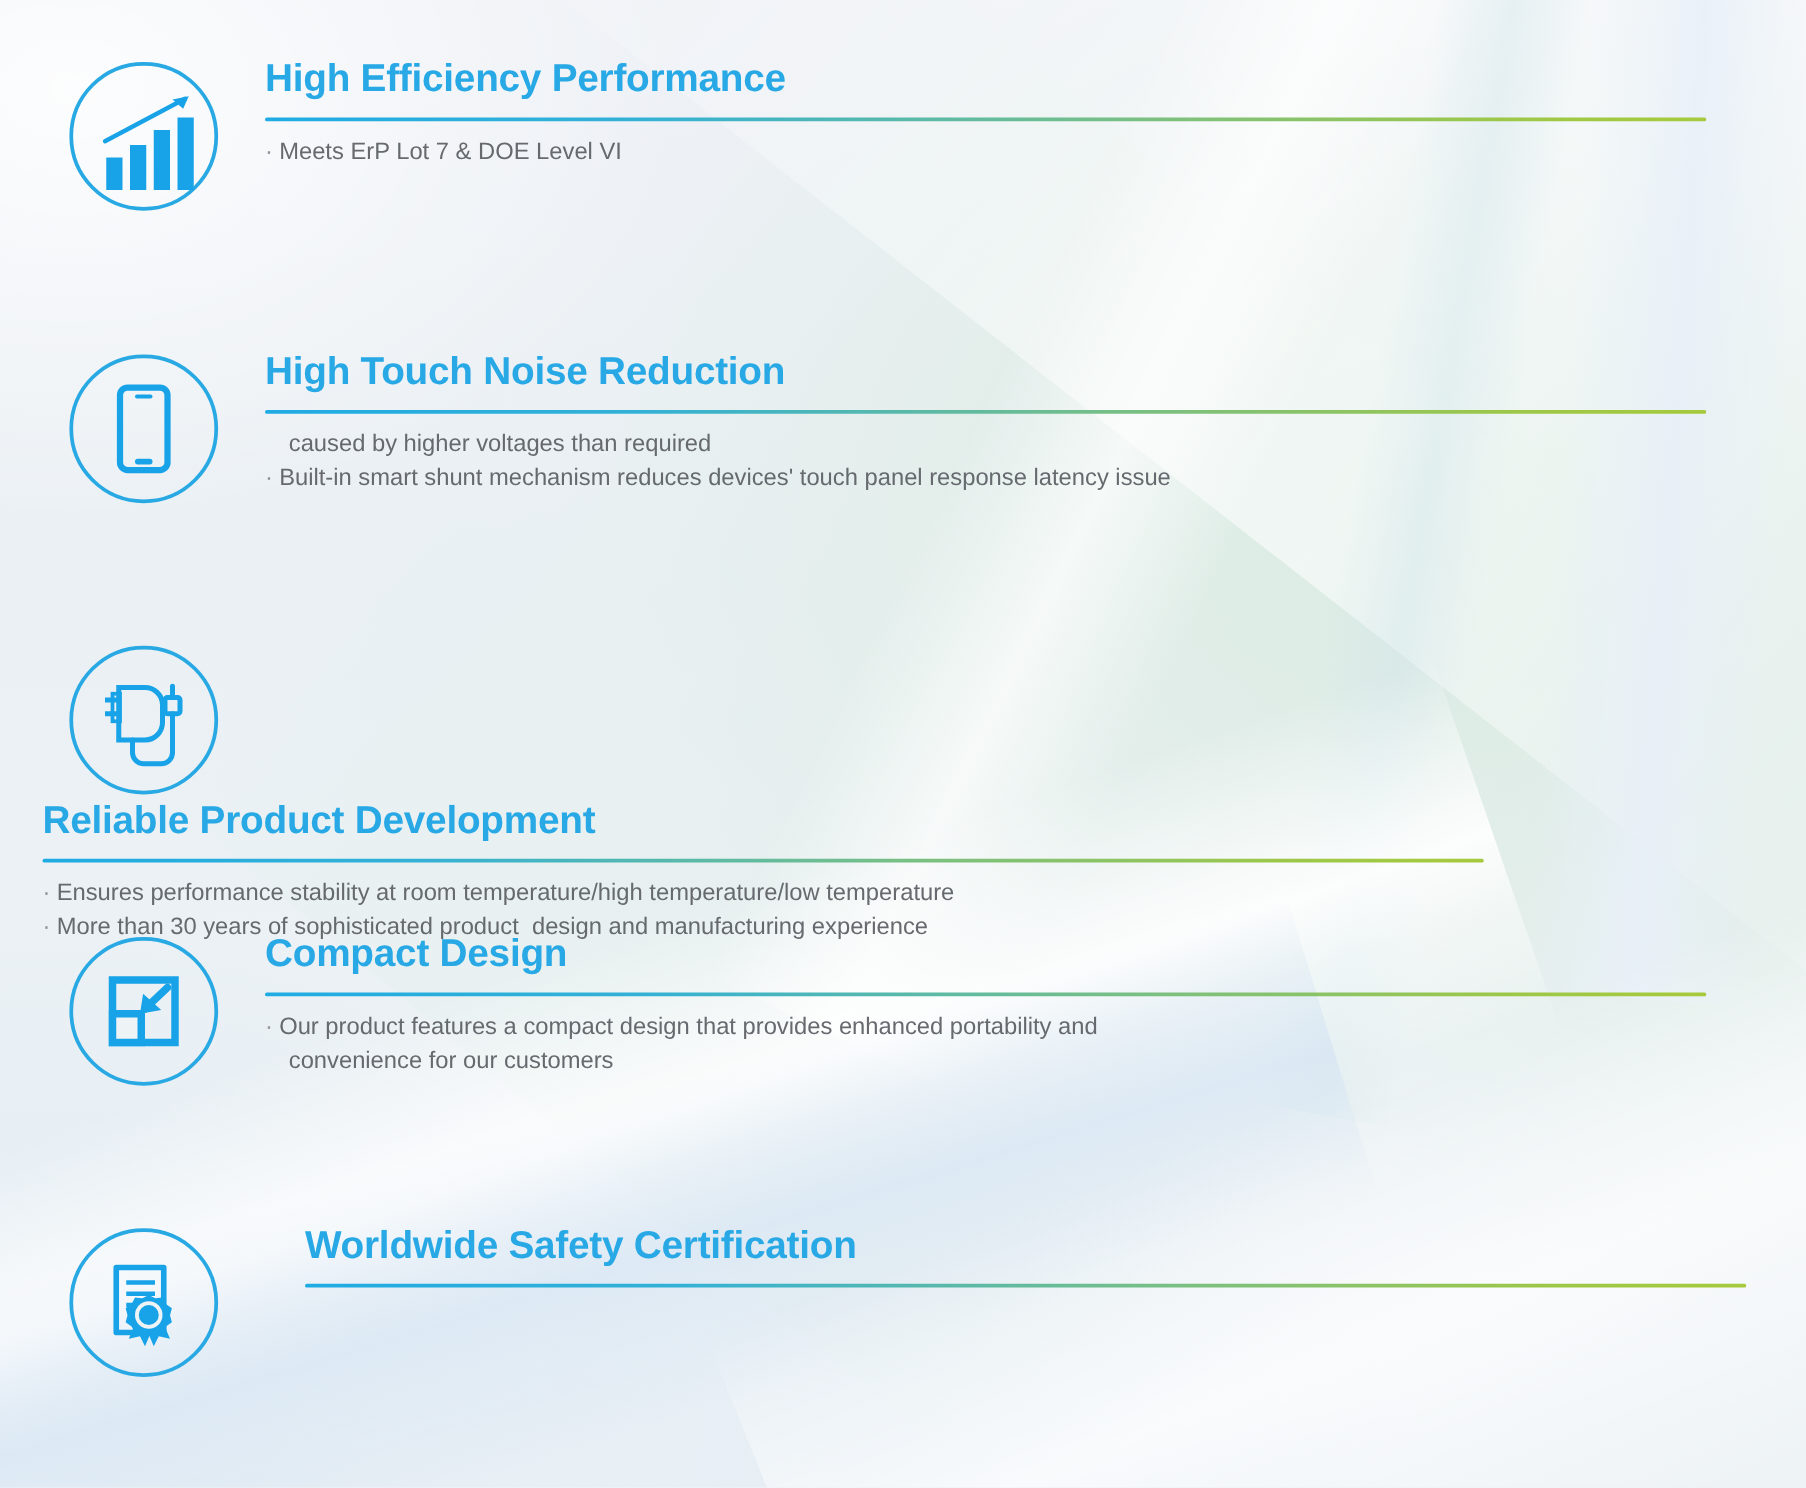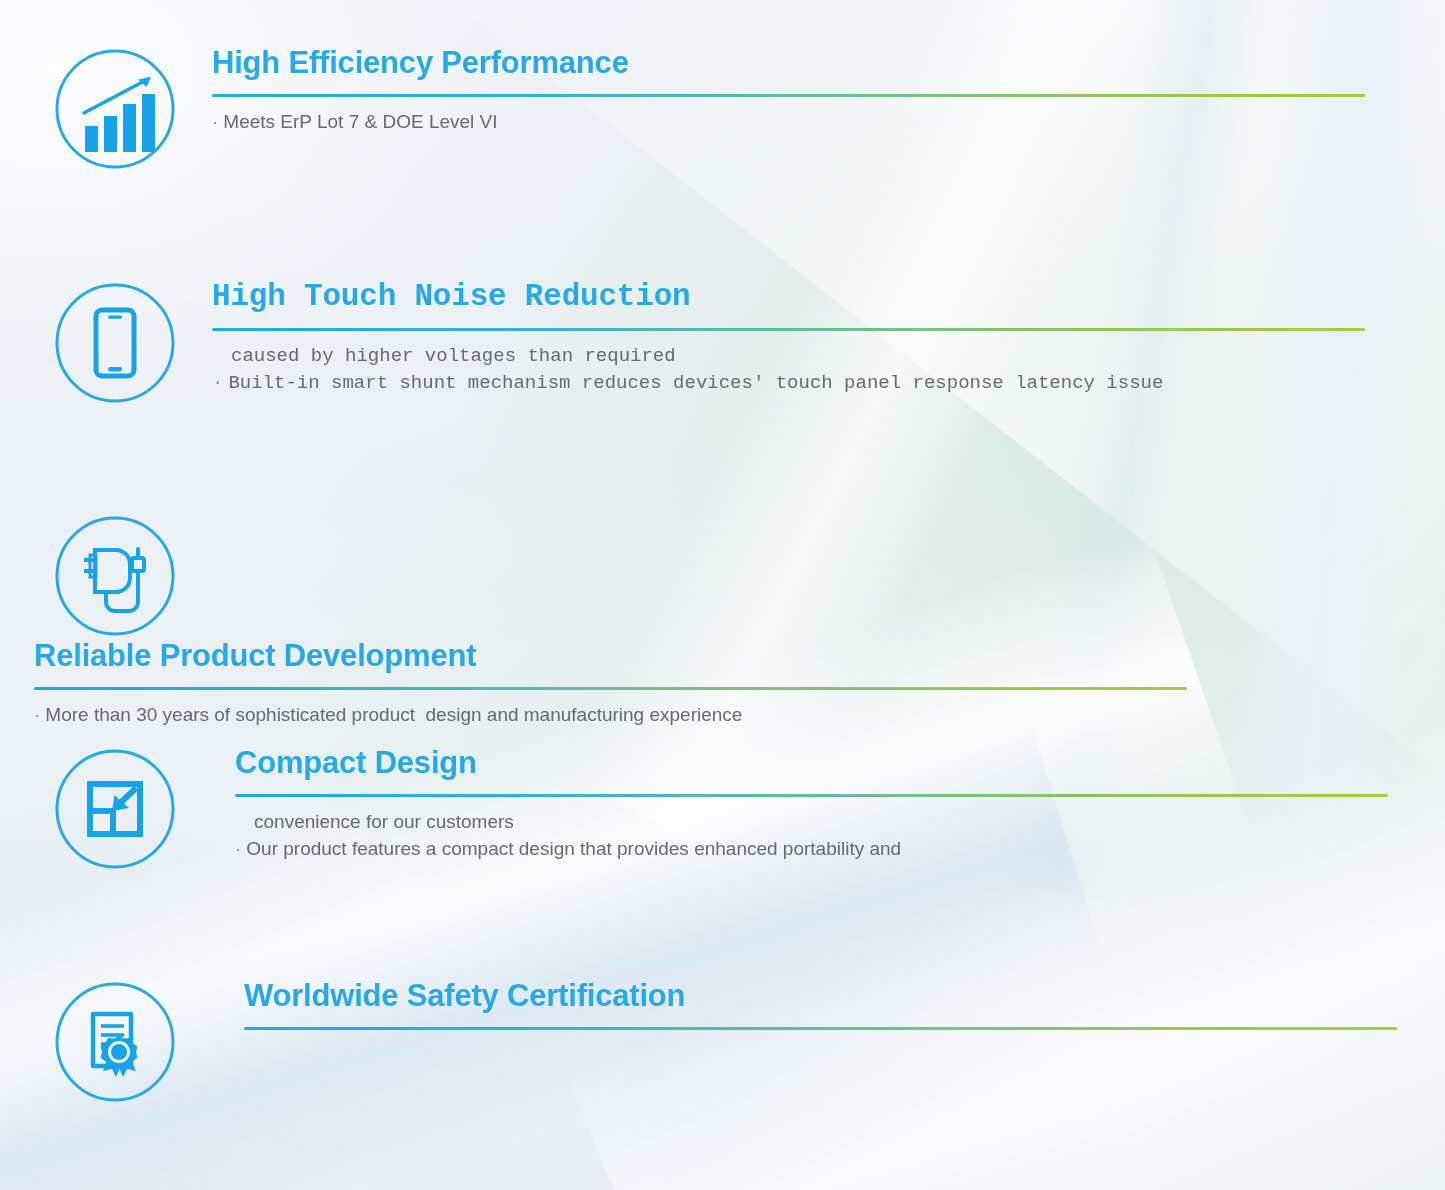--- a/index.html
+++ b/index.html
@@ -147,23 +147,23 @@
   .feature-line .bullet {
     color: #8e9297;
     margin-right: 5px;
   }
   .feature-line.cont {
     padding-left: 19px;
   }
 
   
   #row-0 { top: 46px; }
-  #row-1 { top: 280px; font-family: Liberation Mono, monospace; }
+  #row-1 { top: 280px; }
   #row-2 { top: 513px; flex-direction: column; }
-  #row-3 { top: 746px; gap: 23px; }
+  #row-3 { top: 746px; }
   #row-4 { top: 979px; gap: 32px; }
 </style>
 </head>
 <body>
 
 <div id="page">
 
   <div class="bg-layer bg-green-wash"></div>
   <div class="bg-layer bg-blue-wash"></div>
   <div class="bg-layer">
@@ -229,42 +229,43 @@
           <rect x="38" y="42" width="6" height="22" fill="none" stroke="#18a3e8" stroke-width="3"></rect>
           <path d="M54 79 v10 a9 9 0 0 0 9 9 h14 a9 9 0 0 0 9 -9 v-31" fill="none" stroke="#18a3e8" stroke-width="4" stroke-linecap="round"></path>
           <rect x="80" y="45" width="12" height="13" rx="2" fill="none" stroke="#18a3e8" stroke-width="4"></rect>
           <line x1="86" y1="36" x2="86" y2="45" stroke="#18a3e8" stroke-width="4" stroke-linecap="round"></line>
         </svg>
       </div>
       <div class="feature-body">
         <div class="feature-title">Reliable Product Development</div>
         <div class="feature-rule"></div>
         <div class="feature-lines">
+          <div class="feature-line"><span class="bullet">·</span><span>Ensures performance stability at room temperature/high temperature/low temperature</span></div>
           <div class="feature-line"><span class="bullet">·</span><span>More than 30 years of sophisticated product  design and manufacturing experience</span></div>
         </div>
       </div>
     </div>
 
     <div class="feature-row" id="row-3">
       <div class="icon-wrap">
         <svg width="126" height="126" viewBox="0 0 126 126">
           <circle cx="63" cy="63" r="58" fill="none" stroke="#29a9e3" stroke-width="3"></circle>
           <path d="M38 38 h50 v50 h-50 z" fill="none" stroke="#18a3e8" stroke-width="6"></path>
           <rect x="35" y="62" width="28" height="29" fill="#eef3f6"></rect>
           <rect x="38" y="65" width="23" height="23" fill="none" stroke="#18a3e8" stroke-width="6"></rect>
           <path d="M82 44 L64 61" stroke="#18a3e8" stroke-width="6" stroke-linecap="round"></path>
           <path d="M60 65 L62.5 49 L77 62 Z" fill="#18a3e8"></path>
         </svg>
       </div>
       <div class="feature-body">
         <div class="feature-title">Compact Design</div>
         <div class="feature-rule"></div>
         <div class="feature-lines">
+          <div class="feature-line"><span class="bullet">·</span><span>Our product features a compact design that provides enhanced portability and</span></div>
           <div class="feature-line cont"><span>convenience for our customers</span></div>
-          <div class="feature-line"><span class="bullet">·</span><span>Our product features a compact design that provides enhanced portability and</span></div>
         </div>
       </div>
     </div>
 
     <div class="feature-row" id="row-4">
       <div class="icon-wrap">
         <svg width="126" height="126" viewBox="0 0 126 126">
           <circle cx="63" cy="63" r="58" fill="none" stroke="#29a9e3" stroke-width="3"></circle>
           <path d="M41 35 h38 v52 h-38 z" fill="none" stroke="#18a3e8" stroke-width="4.5" stroke-linejoin="round"></path>
           <line x1="49" y1="47" x2="72" y2="47" stroke="#18a3e8" stroke-width="3.6"></line>

